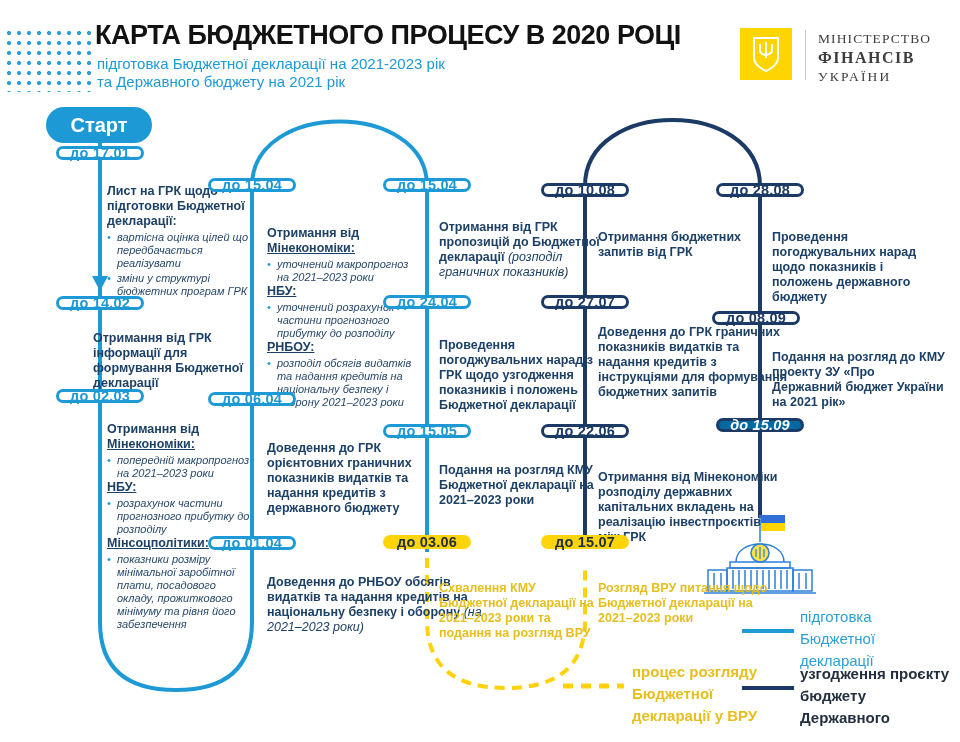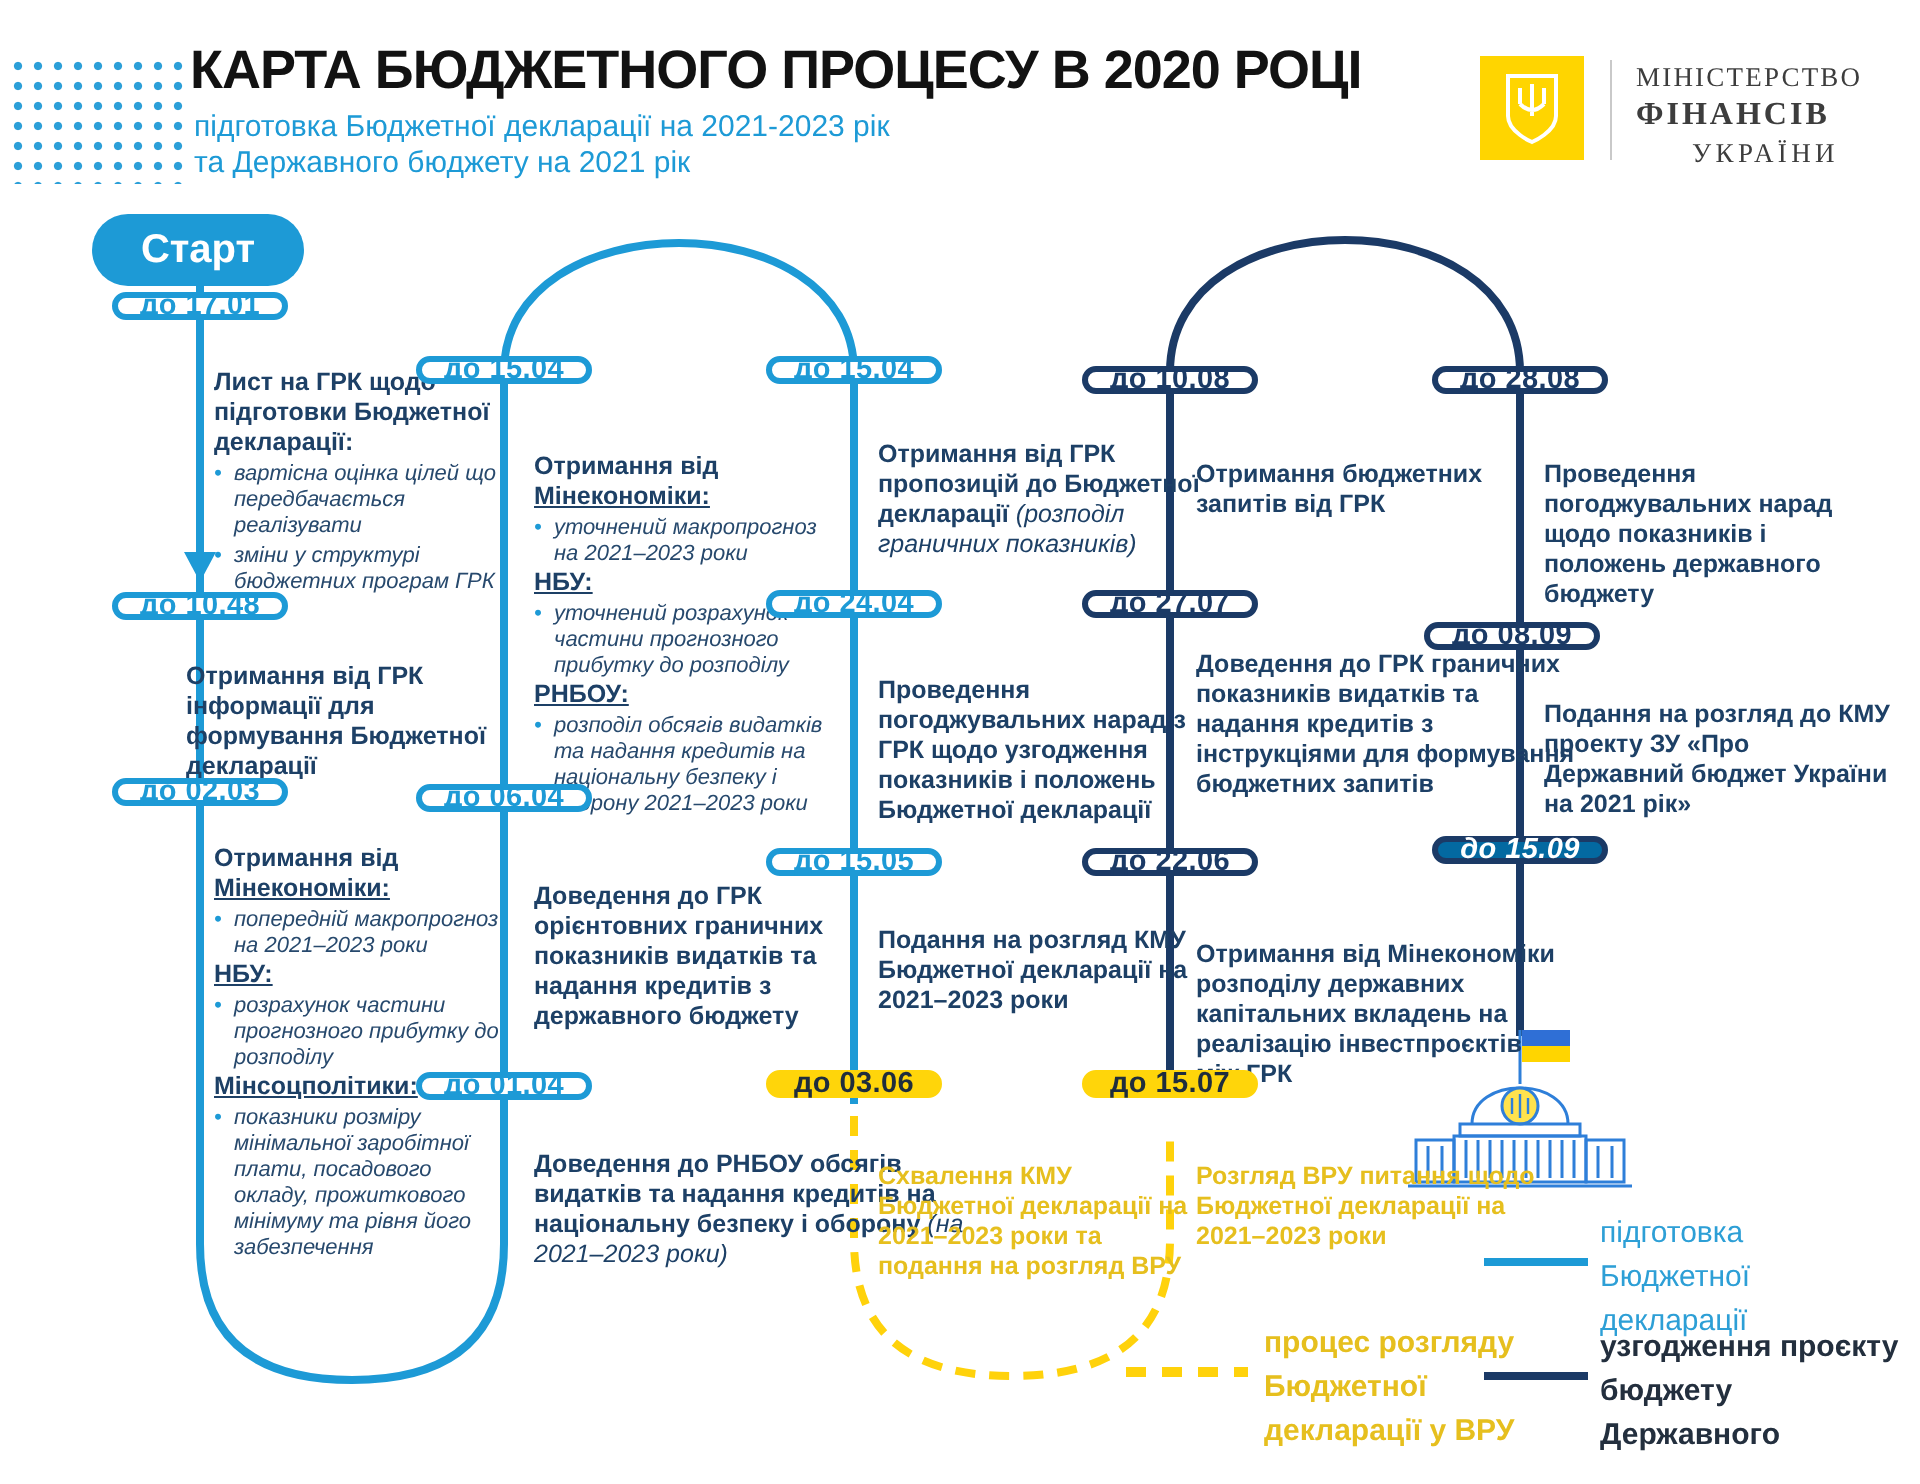--- a/index.html
+++ b/index.html
@@ -9,21 +9,21 @@
   
   .dots{position:absolute;left:4px;top:28px;width:88px;height:64px;z-index:2;
         background-image:radial-gradient(circle,#2b9fd8 1.8px,rgba(0,0,0,0) 2.3px);background-size:10px 10px;}
   .title{position:absolute;left:95px;top:20px;font-size:27px;font-weight:700;color:#121212;letter-spacing:-0.5px;z-index:2;white-space:nowrap;}
   .sub{position:absolute;left:97px;top:55px;color:#1d9ad6;font-size:15px;line-height:18px;z-index:2;}
   .logo-box{position:absolute;left:740px;top:28px;width:52px;height:52px;background:#ffd500;z-index:2;}
   .logo-div{position:absolute;left:805px;top:30px;width:1px;height:50px;background:#c9c9c9;z-index:2;}
   .ministry{position:absolute;left:818px;top:31px;font-family:"Liberation Serif",serif;color:#3d3d3d;z-index:2;}
   .ministry .l1{font-size:13.5px;letter-spacing:1.1px;}
   .ministry .l2{font-size:16px;font-weight:700;letter-spacing:1.5px;margin-top:2px;}
-  .ministry .l3{font-size:13.5px;letter-spacing:2.2px;margin-top:2px;margin-left:28px;}
+  .ministry .l3{font-size:13.5px;letter-spacing:2.2px;margin-top:2px;}
   
   .pill{position:absolute;width:88px;height:14px;border:3px solid;border-radius:17px;background:#fff;
         display:flex;align-items:center;justify-content:center;font-weight:700;font-size:14.5px;
         box-sizing:border-box;z-index:3;letter-spacing:.2px;white-space:nowrap;}
   .p-blue{border-color:#1d9ad6;color:#1d9ad6;}
   .p-navy{border-color:#1b3a66;color:#1b3a66;}
   .p-yfill{background:#ffd50a;border-color:#ffd50a;color:#1f2d3d;}
   .p-nfill{background:#0369a1;border-color:#1b3a66;color:#fff;font-style:italic;}
   .start{position:absolute;left:46px;top:107px;width:106px;height:36px;background:#1d9ad6;border-radius:18px;
          color:#fff;font-size:20px;font-weight:700;display:flex;align-items:center;justify-content:center;z-index:3;}
@@ -90,21 +90,21 @@
   <div class="logo-div"></div>
   <div class="ministry">
     <div class="l1">МІНІСТЕРСТВО</div>
     <div class="l2">ФІНАНСІВ</div>
     <div class="l3">УКРАЇНИ</div>
   </div>
 
   <div class="start">Старт</div>
 
   <div class="pill p-blue" style="left:56px;top:146px">до 17.01</div>
-  <div class="pill p-blue" style="left:56px;top:296px">до 10.48</div>
+  <div class="pill p-blue" style="left:56px;top:296px">до 14.02</div>
   <div class="pill p-blue" style="left:56px;top:389px">до 02.03</div>
 
   <div class="pill p-blue" style="left:208px;top:178px">до 15.04</div>
   <div class="pill p-blue" style="left:208px;top:392px">до 06.04</div>
   <div class="pill p-blue" style="left:208px;top:536px">до 01.04</div>
 
   <div class="pill p-blue" style="left:383px;top:178px">до 15.04</div>
   <div class="pill p-blue" style="left:383px;top:295px">до 24.04</div>
   <div class="pill p-blue" style="left:383px;top:424px">до 15.05</div>
   <div class="pill p-yfill" style="left:383px;top:535px">до 03.06</div>

